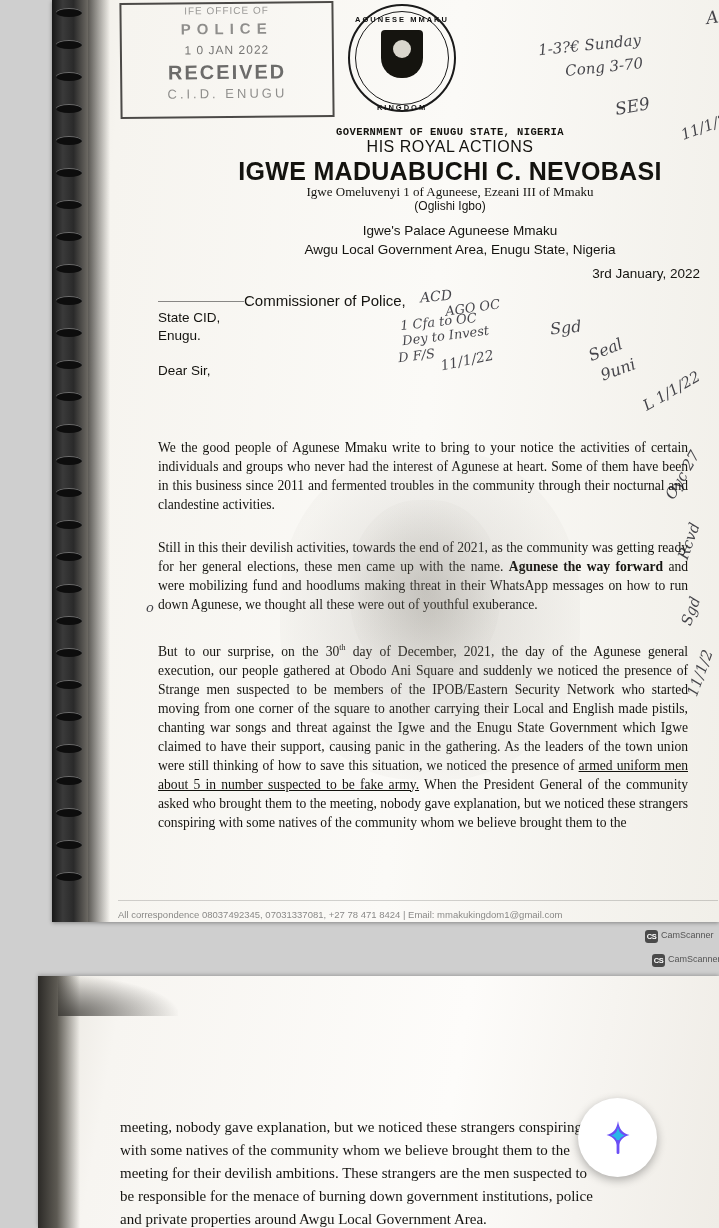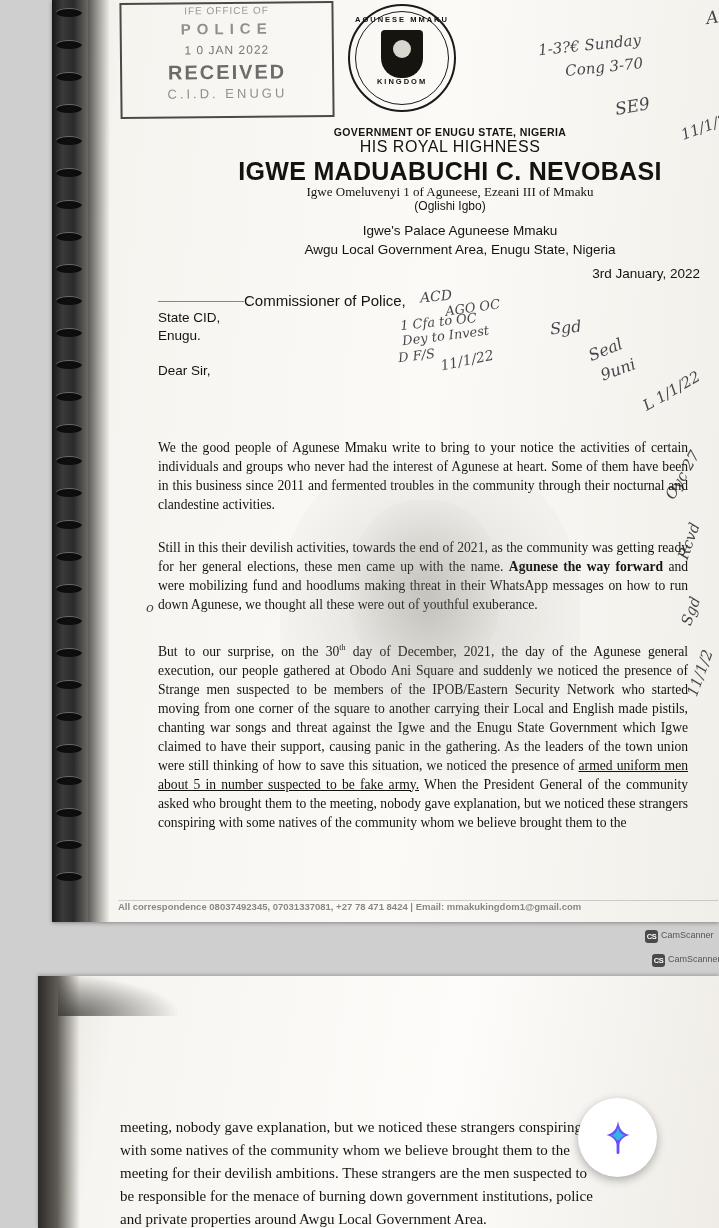--- a/index.html
+++ b/index.html
@@ -115,42 +115,42 @@
     position: absolute;
     width: 100%;
     text-align: center;
     font-family: "Liberation Sans", sans-serif;
     font-size: 7.5px;
     font-weight: bold;
     letter-spacing: 2px;
     color: #111;
   }
   #crest .crest-top { top: 11px; }
-  #crest .crest-bottom { bottom: 26px; }
+  #crest .crest-bottom { bottom: 0; }
   #crest .shield {
     position: absolute;
     left: 33px; top: 26px;
     width: 42px; height: 48px;
     background: #15140f;
     border-radius: 4px 4px 20px 20px;
   }
   #crest .shield:after {
     content:"";
     position:absolute;
     left: 12px; top: 10px;
     width: 18px; height: 18px;
     border-radius: 50%;
     background: #d9d6cd;
   }
 
   .ctr { text-align: center; }
   #govline {
     position: absolute;
     left: 140px; top: 126px; width: 400px;
-    font-family: Liberation Sans, sans-serif;
+    font-family: Liberation Mono, monospace;
     font-size: 10.5px;
     font-weight: bold;
     letter-spacing: .4px;
   }
   #hrh {
     position: absolute;
     left: 140px; top: 138px; width: 400px;
     font-family: "Liberation Sans", sans-serif;
     font-size: 16px;
     letter-spacing: .5px;
@@ -238,25 +238,25 @@
   .uline { text-decoration: underline; }
   sup { font-size: 8px; vertical-align: super; }
 
   #footer1 {
     position: absolute;
     left: 8px;
     top: 900px;
     width: 600px;
     font-family: "Liberation Sans", sans-serif;
     font-size: 9.5px;
-    font-weight: bold;
+    font-weight: normal;
     color: #2a2a2a;
     opacity: .55;
     border-top: 1px solid rgba(0,0,0,.3);
-    padding-top: 0;
+    padding-top: 8px;
     white-space: nowrap;
     overflow: hidden;
   }
 
   
   .hand {
     position: absolute;
     font-family: "DejaVu Serif", serif;
     color: #1c1c24;
     font-style: italic;
@@ -404,21 +404,21 @@
 
       <div id="crest">
         <div class="ring"></div>
         <div class="ring2"></div>
         <div class="crest-top">AGUNESE MMAKU</div>
         <div class="shield"></div>
         <div class="crest-bottom">KINGDOM</div>
       </div>
 
       <div id="govline" class="ctr">GOVERNMENT OF ENUGU STATE, NIGERIA</div>
-      <div id="hrh" class="ctr">HIS ROYAL HIGHNESS</div>
+      <div id="hrh" class="ctr">HIS ROYAL ACTIONS</div>
       <div id="igwename" class="ctr">IGWE MADUABUCHI C. NEVOBASI</div>
       <div id="igwetitle" class="ctr">Igwe Omeluvenyi 1 of Aguneese, Ezeani III of Mmaku</div>
       <div id="igwetitle2" class="ctr">(Oglishi Igbo)</div>
       <div id="palace2" class="ctr">Awgu Local Government Area, Enugu State, Nigeria</div>
       <div id="palace1" class="ctr">Igwe's Palace Aguneese Mmaku</div>
       <div id="datetxt">3rd January, 2022</div>
 
       <div id="addr-lead"></div>
       <div id="addr1">Commissioner of Police,</div>
       <div id="addr2">State CID,</div>

